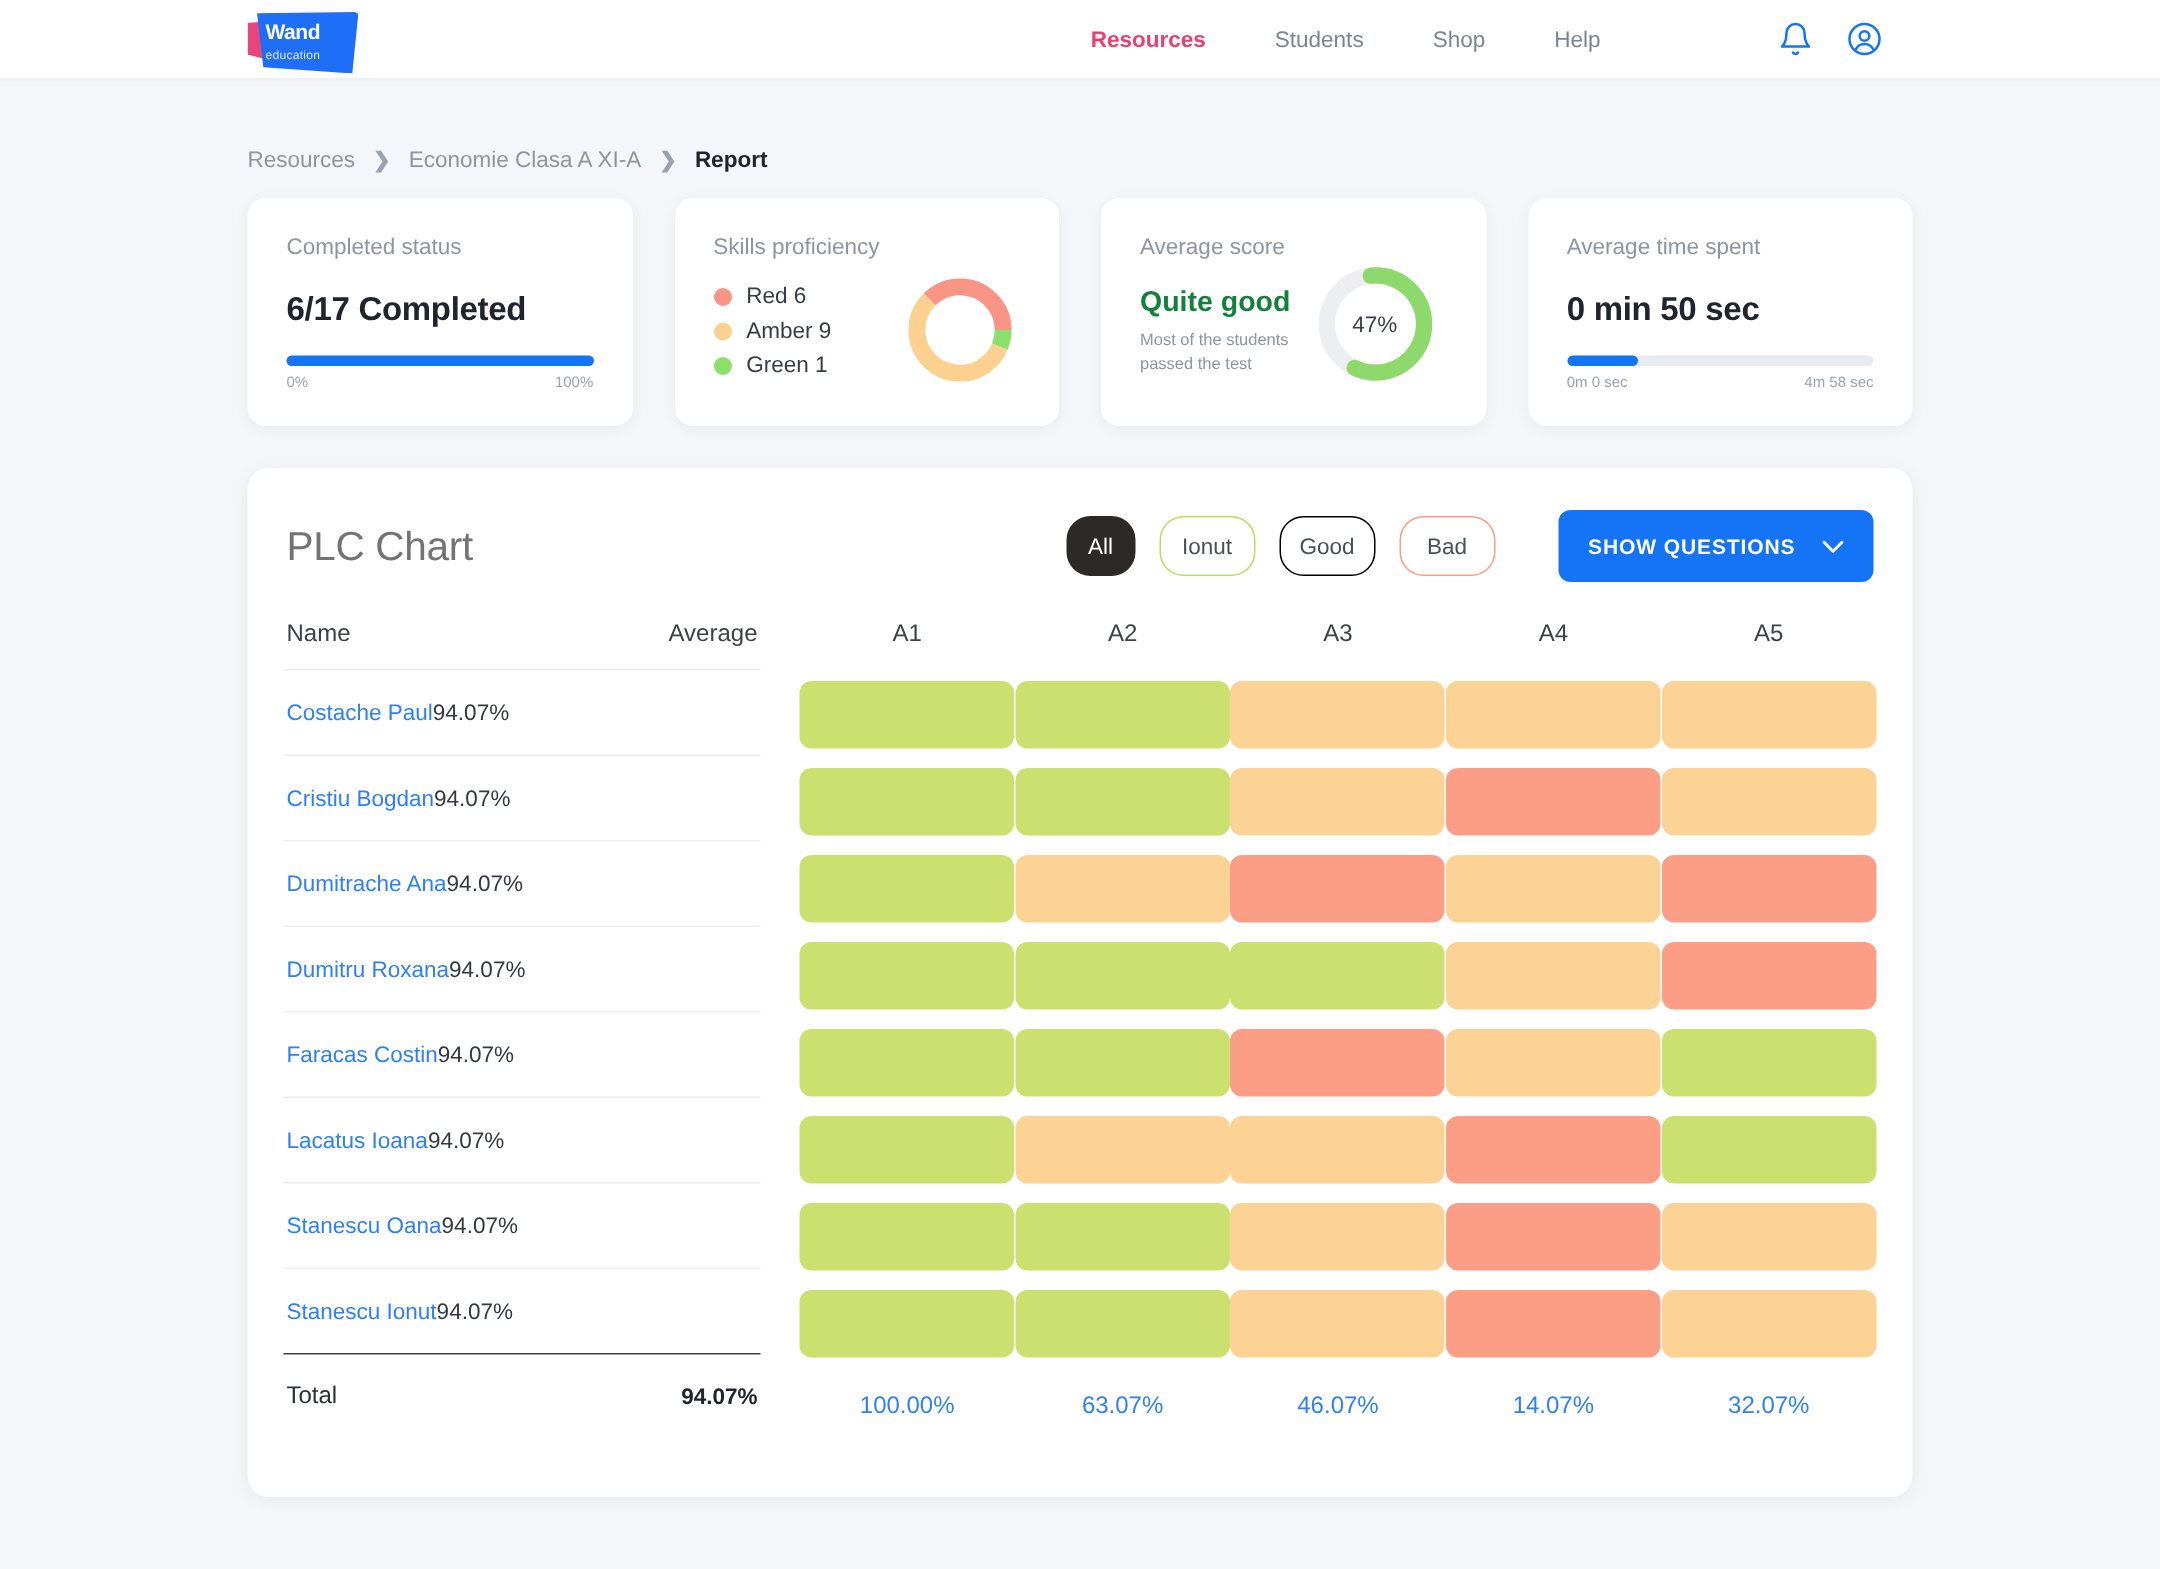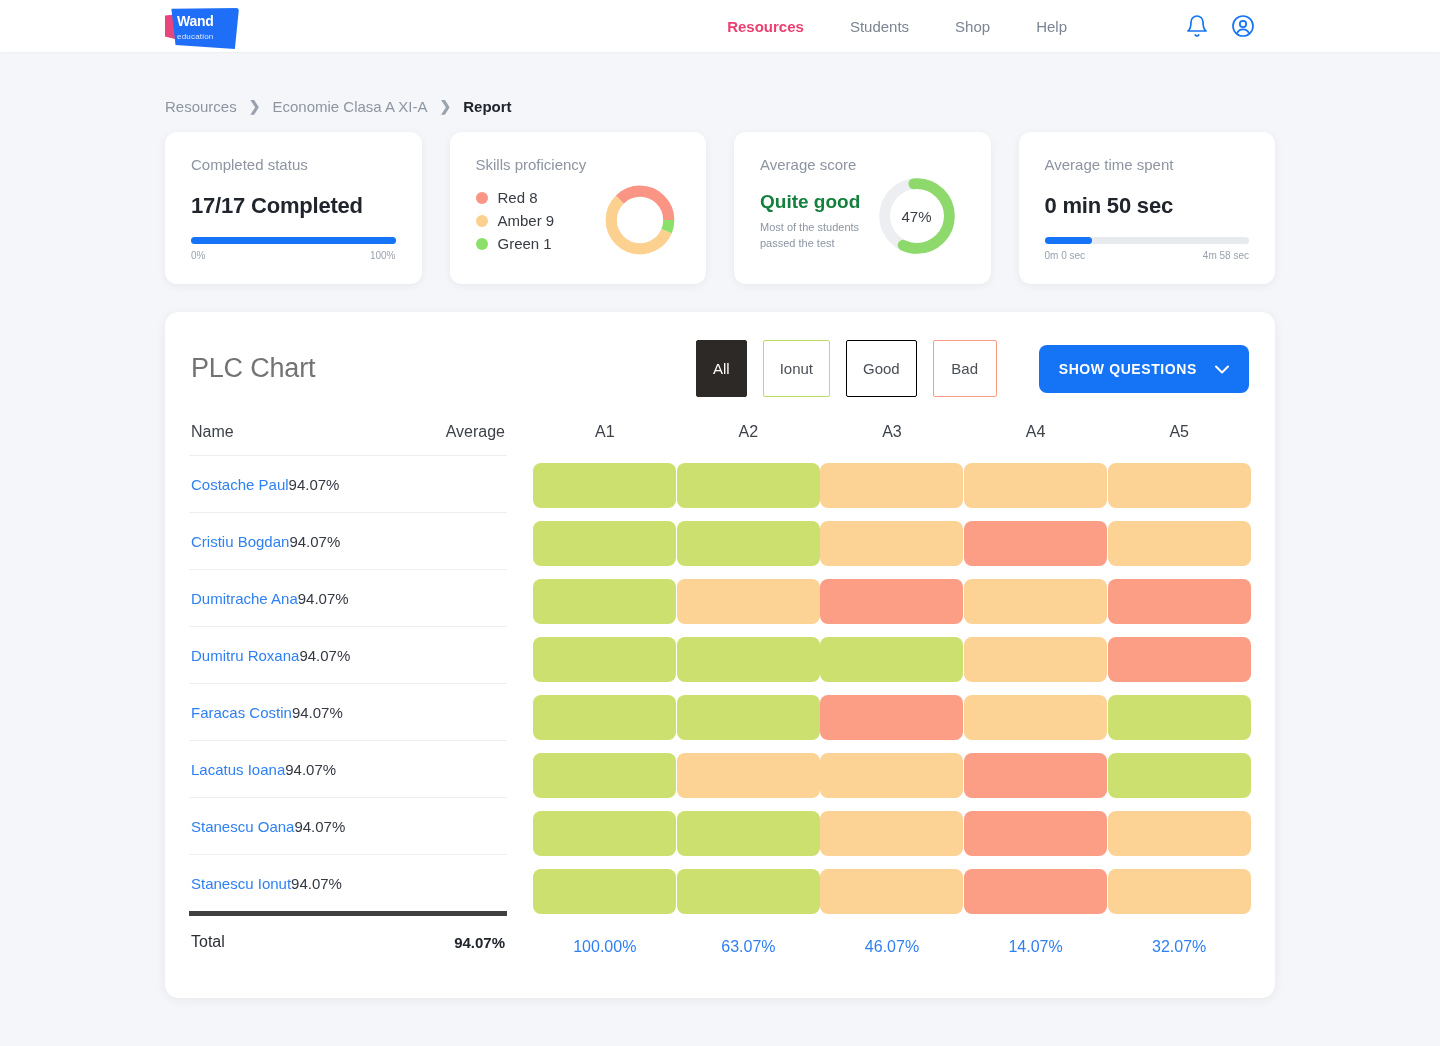--- a/index.html
+++ b/index.html
@@ -108,23 +108,23 @@
     background: #fff;
     border-radius: 14px;
     box-shadow: 0 2px 12px rgba(16,24,40,.06);
     padding: 28px 24px 26px 24px;
     height: 686px;
   }
   .panel-head { display: flex; align-items: center; padding: 0 2px; }
   .panel-title { font-size: 27px; color: #737373; letter-spacing: -.2px; }
   .filters { margin-left: auto; display: flex; align-items: center; gap: 16px; }
   .pill {
-    min-width: 64px; height: 57px; border-radius: 2px;
+    min-width: 64px; height: 40px; border-radius: 16px;
     display: flex; align-items: center; justify-content: center;
-    font-size: 15px; background: #fff; cursor: pointer; padding: 0 16px;
+    font-size: 15px; background: #fff; cursor: pointer; padding: 0 4px;
   }
   .pill.all { background: #2c2926; color: #fff; border: 1px solid #2c2926; min-width: 46px; }
   .pill.high { border: 1px solid #bddb63; color: #4a4f57; }
   .pill.good { border: 1px solid #000000; color: #4a4f57; }
   .pill.bad  { border: 1px solid #fa9d85; color: #4a4f57; }
   .cta {
     margin-left: 26px; height: 48px; border-radius: 8px; background: #1474f5;
     color: #fff; font-size: 14px; font-weight: bold; letter-spacing: .6px;
     display: flex; align-items: center; gap: 18px; padding: 0 20px; cursor: pointer;
     border: none;
@@ -134,21 +134,21 @@
 
   
   .lefttable { width: 318px; flex: none; }
   .lt-head { display: flex; justify-content: space-between; font-size: 16px; color: #3d424a; padding: 0 2px 14px 2px; }
   .lt-row {
     display: flex; justify-content: flex-start; align-items: center;
     height: 57px; border-top: 1px solid #eceef1; padding: 0 2px;
   }
   .lt-name { font-size: 15px; color: #2f80f3; cursor: pointer; }
   .lt-avg { font-size: 15px; color: #343841; }
-  .lt-total { border-top: 5px solid #404040; height: 57px; display: flex; justify-content: space-between; align-items: center; padding: 0 2px; }
+  .lt-total { border-top: 1px solid #404040; height: 57px; display: flex; justify-content: space-between; align-items: center; padding: 0 2px; }
   .lt-total .l { font-size: 16px; color: #2b2f36; }
   .lt-total .r { font-size: 15px; color: #20242c; font-weight: bold; }
 
   
   .heat { flex: 1; display: flex; gap: 0; margin-left: 26px; }
   .heat-col { flex: 1 1 0; display: flex; flex-direction: column; align-items: center; }
   .heat-head { font-size: 16px; color: #3d424a; height: 28px; }
   .heat-cells { margin-top: 12px; display: flex; flex-direction: column; gap: 13px; width: 143px; }
   .cell { height: 45px; border-radius: 8px; }
   .heat-total { margin-top: 24px; font-size: 16px; color: #2f80f3; }
@@ -195,36 +195,36 @@
     <span class="crumb-sep">❯</span>
     <span class="crumb">Economie Clasa A XI-A</span>
     <span class="crumb-sep">❯</span>
     <span class="crumb current">Report</span>
   </div>
 
   <div class="cards">
 
     <div class="card">
       <div class="card-title">Completed status</div>
-      <div class="card-big">17/17 Completed</div>
+      <div class="card-big">6/17 Completed</div>
       <div class="bar-track">
         <div class="bar-fill" style="width:100%"></div>
       </div>
       <div class="bar-labels">
         <span>0%</span>
         <span>100%</span>
       </div>
     </div>
 
     <div class="card">
       <div class="card-title">Skills proficiency</div>
       <div class="legend">
         <div class="legend-row">
           <span class="dot" style="background:#fa9484"></span>
-          <span>Red 8</span>
+          <span>Red 6</span>
         </div>
         <div class="legend-row">
           <span class="dot" style="background:#fcd08f"></span>
           <span>Amber 9</span>
         </div>
         <div class="legend-row">
           <span class="dot" style="background:#8be06a"></span>
           <span>Green 1</span>
         </div>
       </div>

